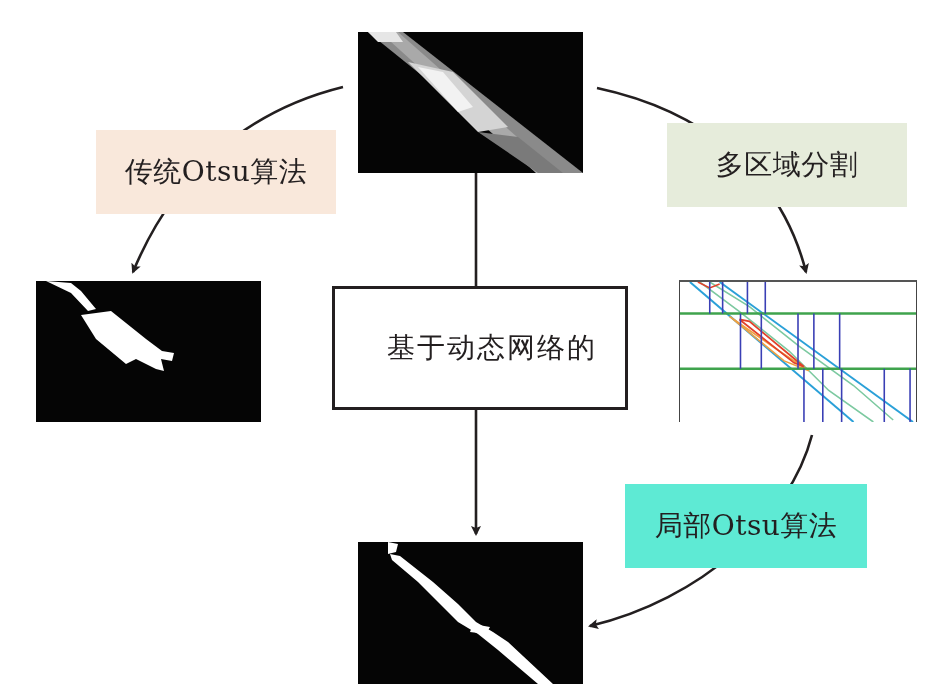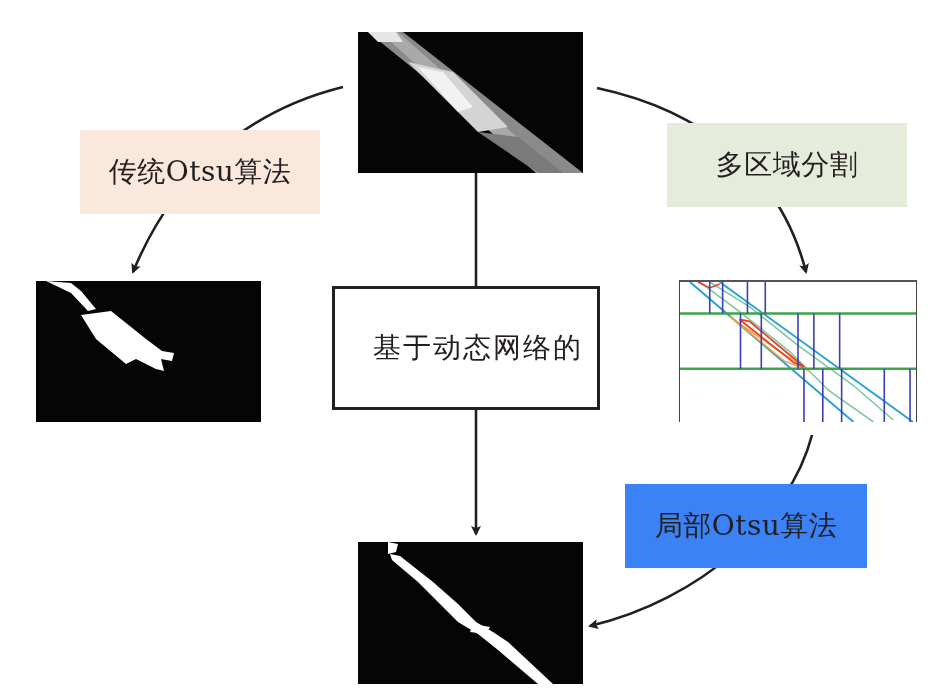--- a/index.html
+++ b/index.html
@@ -40,21 +40,21 @@
   <svg viewBox="0 0 225 141" preserveAspectRatio="none">
     <polygon points="10,0 45,0 225,141 185,141" fill="#8a8a8a"></polygon>
     <polygon points="22,0 40,0 200,141 178,141" fill="#a9a9a9"></polygon>
     <polygon points="50,30 95,40 150,95 120,100" fill="#d4d4d4"></polygon>
     <polygon points="60,35 85,40 115,75 100,80" fill="#f2f2f2"></polygon>
     <polygon points="10,0 38,0 45,10 20,10" fill="#e6e6e6"></polygon>
     <polygon points="120,100 160,105 205,141 180,141" fill="#7a7a7a"></polygon>
   </svg>
 </div>
 
-<div class="label-box" style="left:80px;top:130px;width:240px;height:84px;background:#f9e8db;">
+<div class="label-box" style="left:96px;top:130px;width:240px;height:84px;background:#f9e8db;">
   <span>传统Otsu算法</span>
 </div>
 
 <div class="img-box" style="left:36px;top:281px;width:225px;height:141px;">
   <svg viewBox="0 0 225 141" preserveAspectRatio="none">
     <polygon points="10,0 35,2 45,10 60,28 52,30 35,12" fill="#ffffff"></polygon>
     <polygon points="45,34 75,30 110,58 126,70 138,72 136,80 125,78 128,90 120,88 100,78 90,83 60,58" fill="#ffffff"></polygon>
   </svg>
 </div>
 
@@ -88,25 +88,25 @@
       <line x1="161" y1="32" x2="161" y2="88"></line>
       <line x1="125" y1="88" x2="125" y2="142"></line>
         <line x1="144" y1="88" x2="144" y2="142"></line>
       <line x1="163" y1="88" x2="163" y2="142"></line>
         <line x1="206" y1="88" x2="206" y2="142"></line>
       <line x1="232" y1="88" x2="232" y2="142"></line>
     </g>
   </svg>
 </div>
 
-<div class="center-box" style="left:332px;top:286px;width:268px;height:124px;padding-left:24px;">
+<div class="center-box" style="left:332px;top:286px;width:296px;height:124px;padding-left:24px;">
   <span>基于动态网络的</span>
 </div>
 
-<div class="label-box" style="left:625px;top:484px;width:242px;height:84px;background:#3b82f6;">
+<div class="label-box" style="left:625px;top:484px;width:242px;height:84px;background:#5eead4;">
   <span>局部Otsu算法</span>
 </div>
 
 <div class="img-box" style="left:358px;top:542px;width:225px;height:142px;">
   <svg viewBox="0 0 225 142" preserveAspectRatio="none">
     <polygon points="30,0 40,2 38,10 30,12" fill="#ffffff"></polygon>
     <polygon points="32,12 42,14 75,40 100,62 118,80 135,90 150,100 195,142 180,142 140,108 120,92 100,80 80,60 60,40 34,18" fill="#ffffff"></polygon>
     <polygon points="115,82 132,85 128,92 112,90" fill="#ffffff"></polygon>
   </svg>
 </div>

